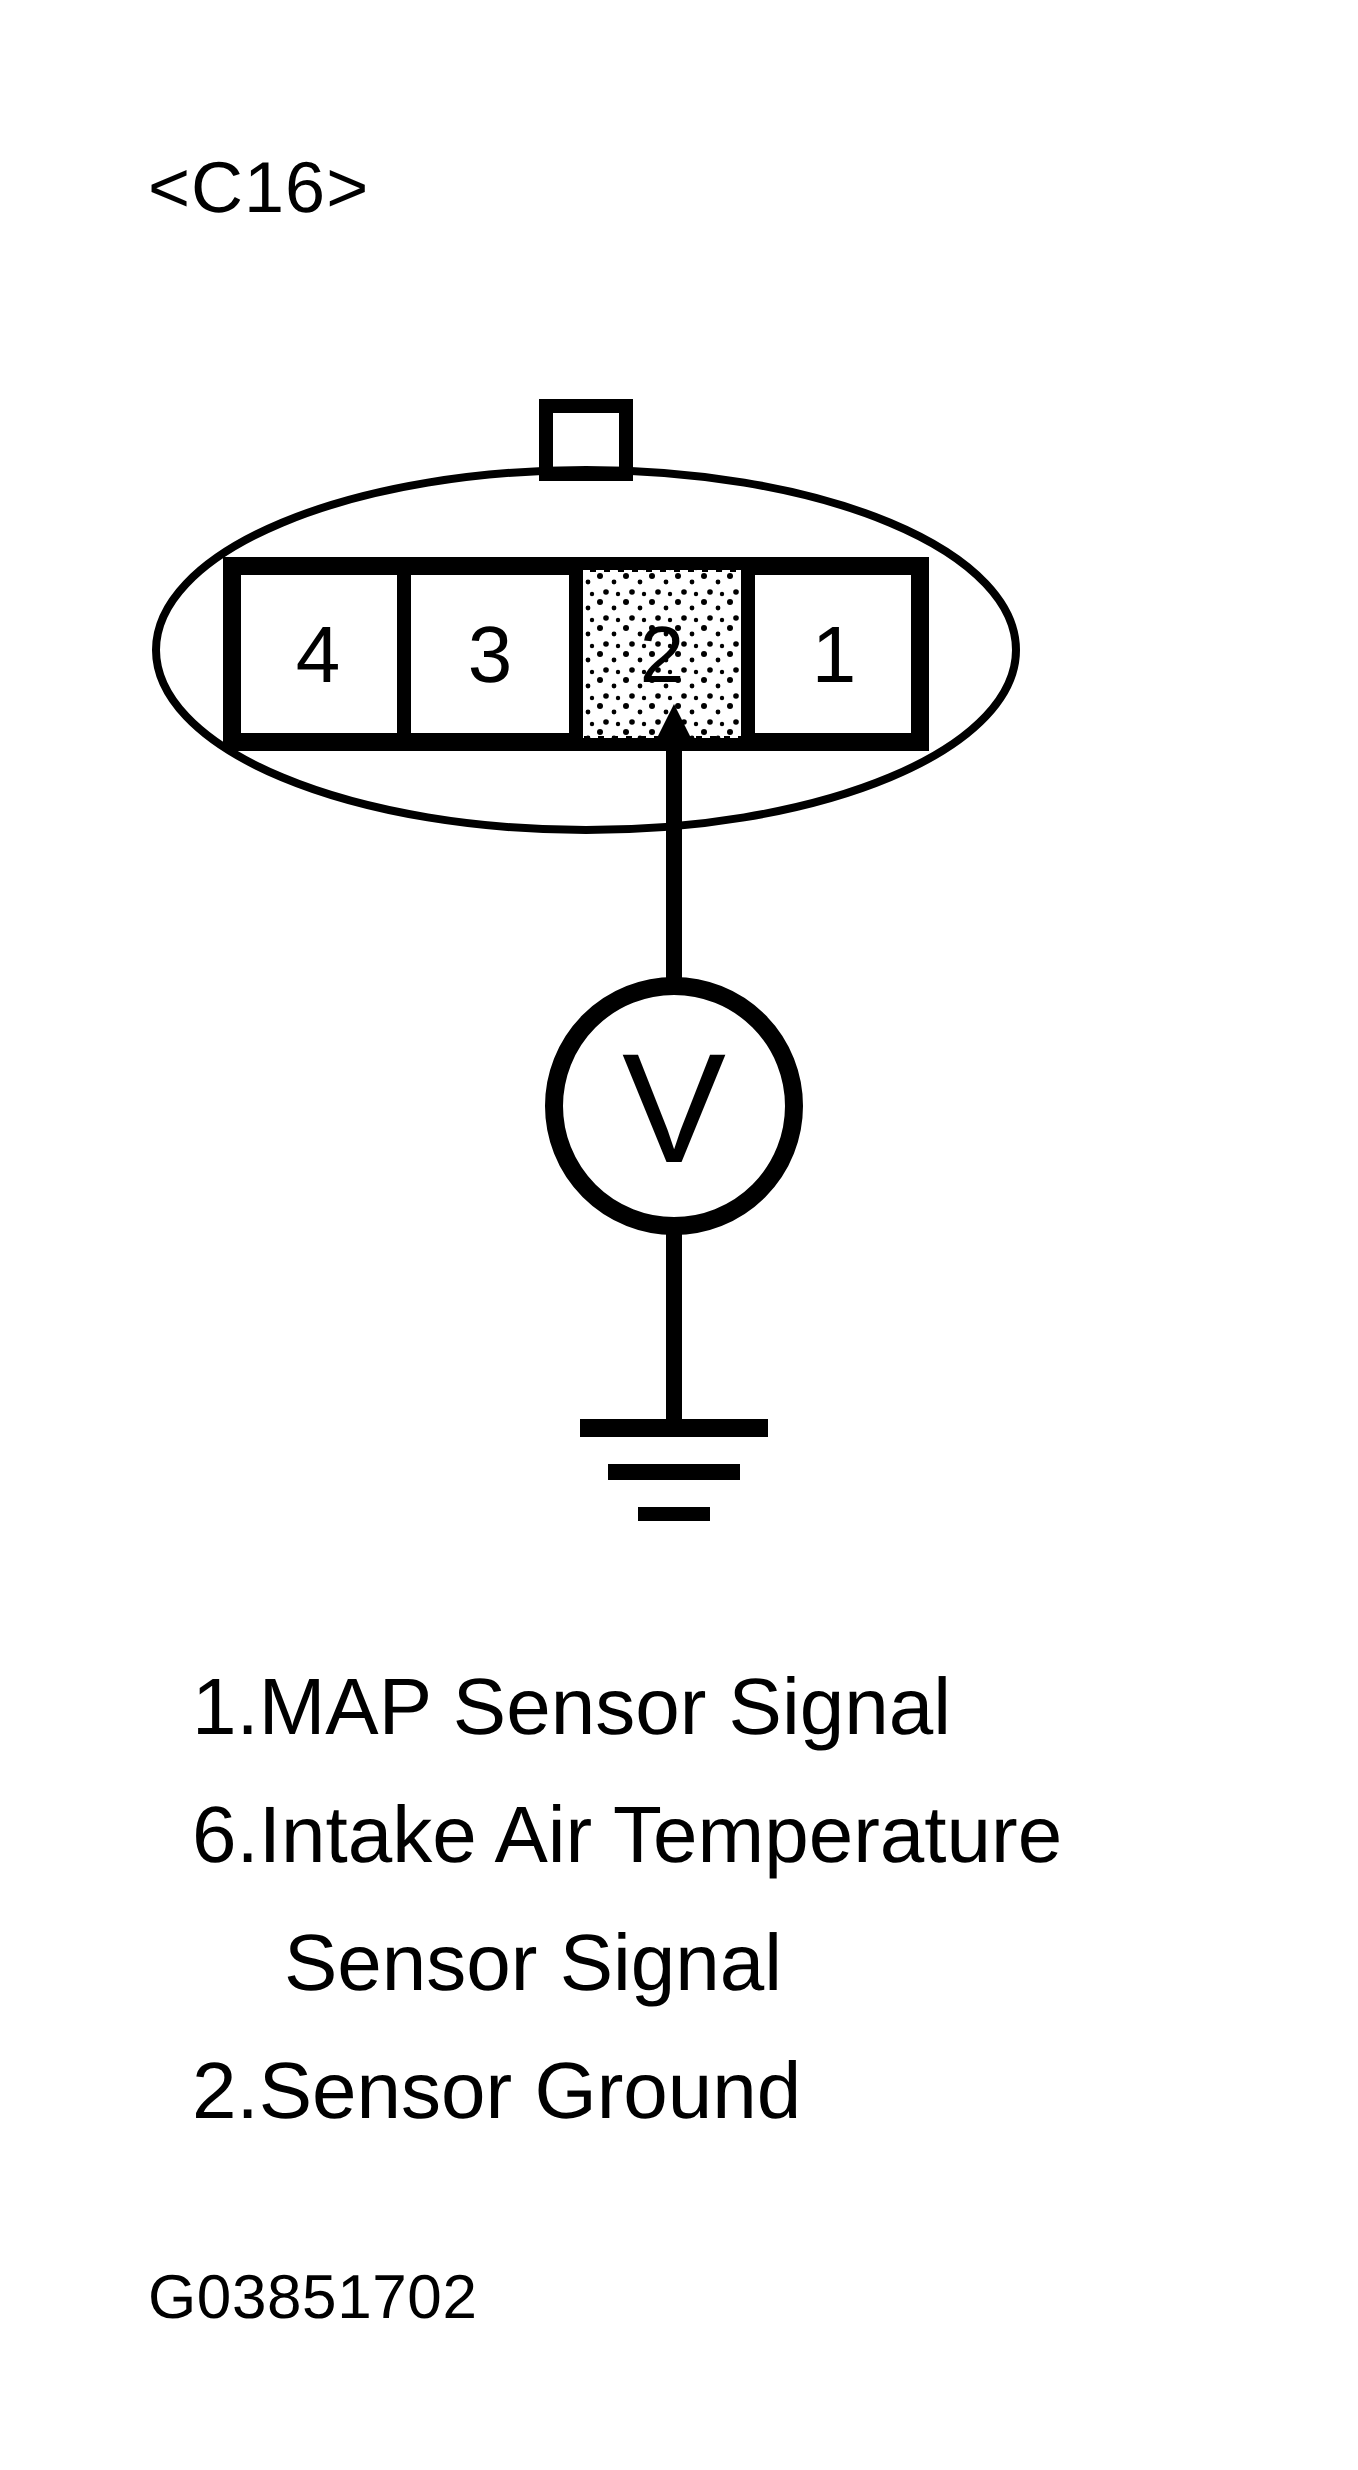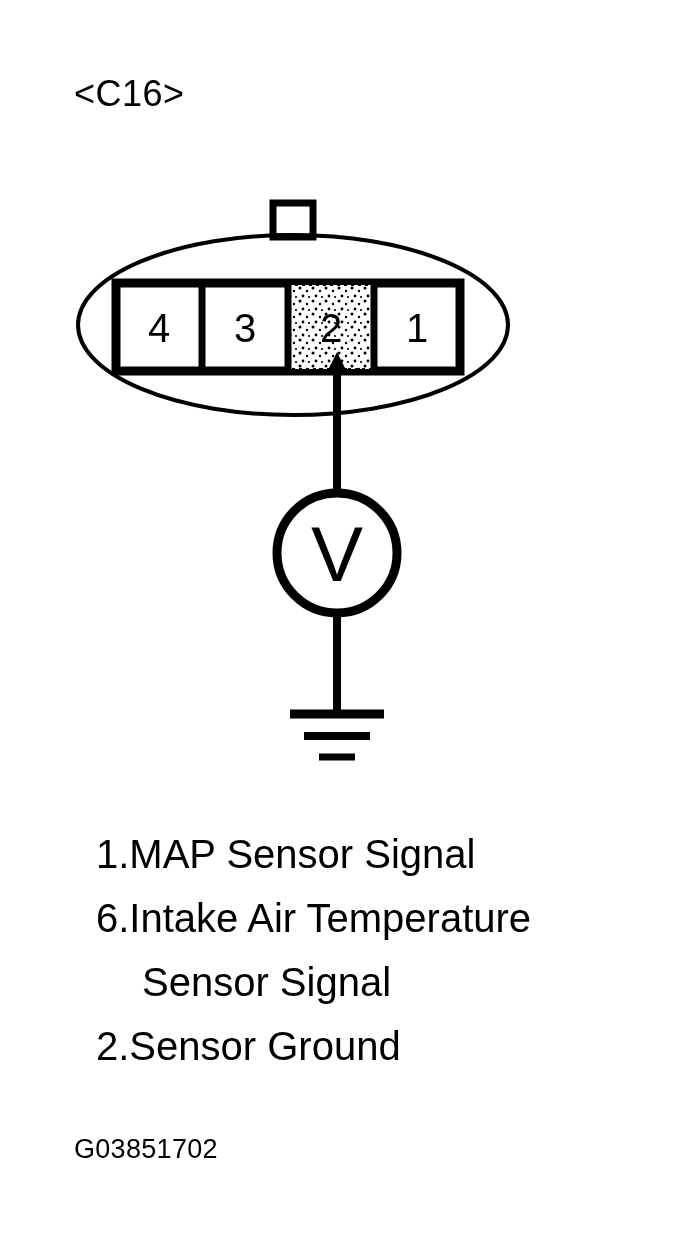--- a/index.html
+++ b/index.html
@@ -81,21 +81,21 @@
   }
   .legend-line.continuation {
     padding-left: 46px;
   }
 
   
   #figure-code {
     position: absolute;
     left: 36px;
     top: 1134px;
-    font-size: 27px;
+    font-size: 31px;
     line-height: 30px;
     letter-spacing: 0.3px;
     white-space: pre;
   }
 </style>
 </head>
 <body>
 
 <div id="page">
 

